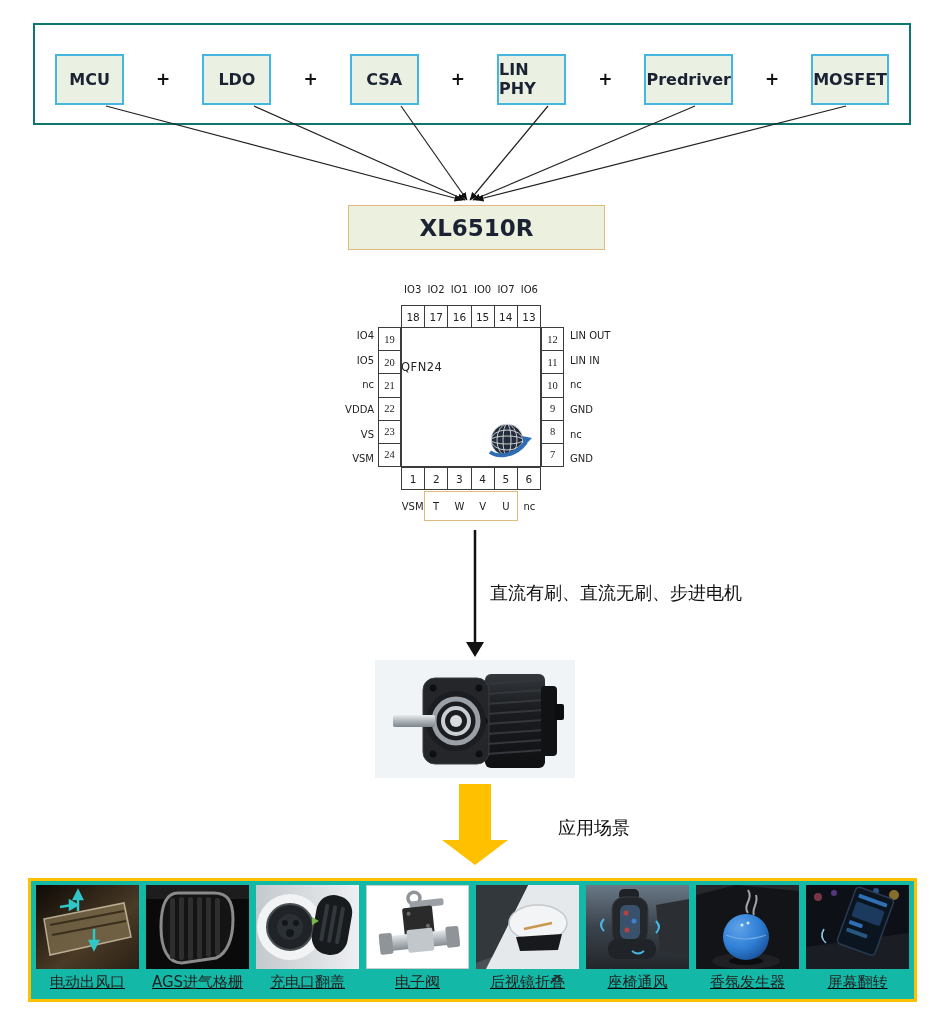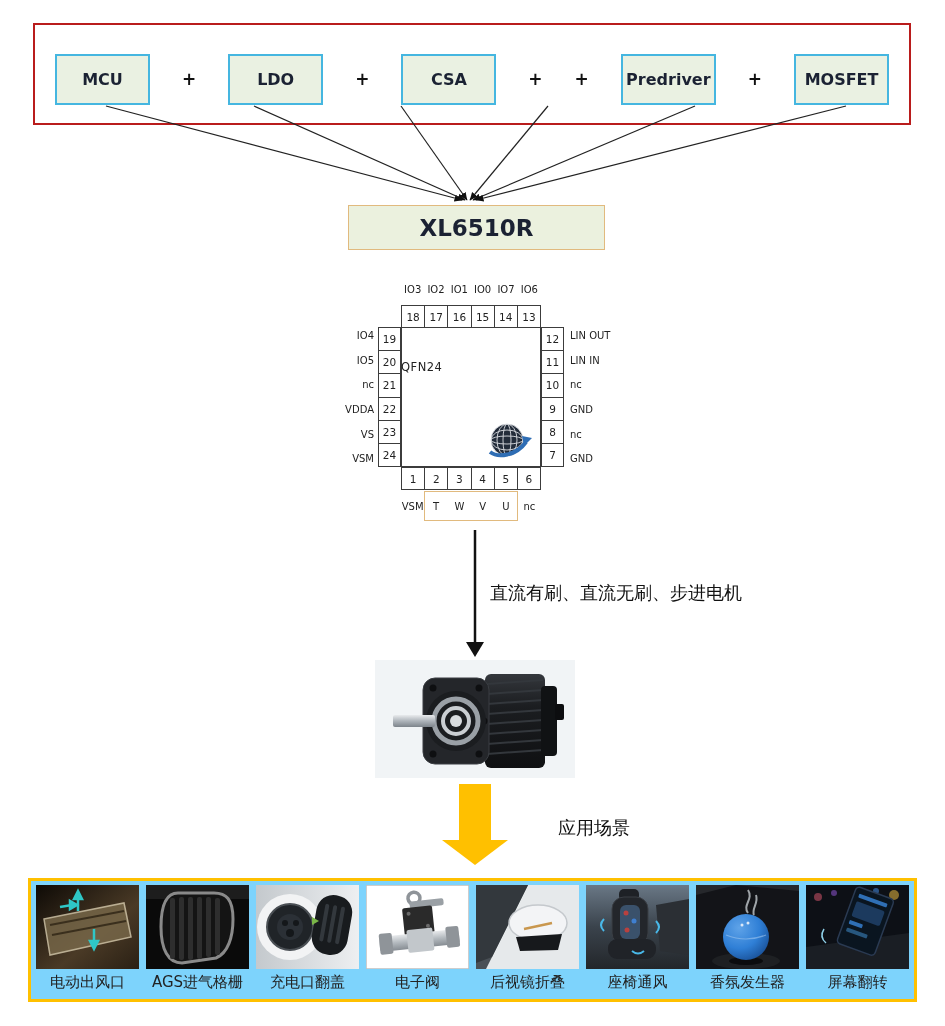--- a/index.html
+++ b/index.html
@@ -1,73 +1,74 @@
 <!DOCTYPE html>
 <html><head>
 <meta charset="utf-8">
 <style>
   html,body{margin:0;padding:0;background:#ffffff;}
   body{font-family:"DejaVu Sans","Liberation Sans",sans-serif;}
   .page{position:relative;width:945px;height:1026px;background:#fff;overflow:hidden;}
 
   
   .top-container{position:absolute;left:33px;top:23px;width:878px;height:102px;
-    border:2px solid #b91c1c;display:flex;align-items:center;justify-content:space-between;
+    border:2px solid #0f766e;display:flex;align-items:center;justify-content:space-between;
     padding:10px 20px 0 20px;box-sizing:border-box;gap:32px;}
   .component-box{width:104px;height:47px;background:#eaf1e2;border:2px solid #45b6e0;
     display:flex;align-items:center;justify-content:center;font-weight:bold;font-size:16px;color:#1b2233;}
   .plus{font-size:17px;font-weight:bold;color:#111;}
 
   svg.overlay{position:absolute;pointer-events:none;}
 
   
   .chip-main-box{position:absolute;left:348px;top:205px;width:257px;height:45px;
     background:#ebf1de;border:1.5px solid #e1ba7e;display:flex;align-items:center;justify-content:center;
     font-weight:bold;font-size:23px;color:#1b2233;box-sizing:border-box;}
 
   
   .pinout{position:absolute;left:340px;top:280px;width:280px;height:255px;font-size:10px;color:#222;}
   .chip-body{position:absolute;left:61px;top:47px;width:140px;height:140px;border:1px solid #3c3c3c;background:#fff;box-sizing:border-box;}
   .pin-row{position:absolute;display:flex;}
-  .pin-col{position:absolute;display:flex;flex-direction:column;}
+  .pin-col{position:absolute;display:flex;flex-direction:column;font-family:Liberation Serif, serif;}
   .pin{flex:1;border:1px solid #3c3c3c;background:#fff;display:flex;align-items:center;justify-content:center;
     font-size:10.5px;color:#222;box-sizing:border-box;}
   .pin-row .pin + .pin{margin-left:-1px;}
   .pin-col .pin + .pin{margin-top:-1px;}
   .lab-row{position:absolute;display:flex;}
   .lab-col{position:absolute;display:flex;flex-direction:column;gap:8px;}
   .lab{flex:1;display:flex;align-items:center;justify-content:center;font-size:10px;color:#222;}
   .lab-col.left-labels .lab{justify-content:flex-end;}
   .lab-col.right-labels .lab{justify-content:flex-start;}
   .pkg-label{position:absolute;left:61px;top:80px;width:140px;text-align:left;font-size:11.5px;color:#222;letter-spacing:.5px;}
   .motor-pins-frame{position:absolute;left:84px;top:211px;width:94px;height:30px;border:1px solid #e1ba7e;box-sizing:border-box;}
   .globe{position:absolute;left:142px;top:132px;width:54px;height:54px;}
 
   .flow-label{position:absolute;font-size:18px;color:#111;white-space:nowrap;}
   .motor-img{position:absolute;left:375px;top:660px;width:200px;height:118px;}
 
   
   .apps-strip{position:absolute;left:28px;top:878px;width:889px;height:124px;border:3px solid #ffc000;
-    background:#7dd3fc;box-sizing:border-box;display:flex;justify-content:space-between;align-items:flex-start;padding:4px 3px 0 3px;}
+    background:#14b8a6;box-sizing:border-box;display:flex;justify-content:space-between;align-items:flex-start;padding:4px 3px 0 3px;text-decoration:underline;}
   .app-card{display:flex;flex-direction:column;align-items:center;width:107px;}
   .app-thumb{width:103px;height:84px;display:block;}
   .app-label{font-size:15px;color:#222;margin-top:4px;white-space:nowrap;}
 </style>
 </head>
 <body>
 
 <div class="page">
 
   <div class="top-container">
     <div class="component-box">MCU</div>
     <span class="plus">+</span>
     <div class="component-box">LDO</div>
     <span class="plus">+</span>
     <div class="component-box">CSA</div>
     <span class="plus">+</span>
+    <div class="component-box">LIN PHY</div>
     <span class="plus">+</span>
     <div class="component-box">Predriver</div>
     <span class="plus">+</span>
     <div class="component-box">MOSFET</div>
   </div>
 
   <svg class="overlay" style="left:0;top:100px;" width="945" height="110">
     <defs>
       <marker id="arr" markerWidth="9" markerHeight="8" refX="7.5" refY="3.5" orient="auto" markerUnits="userSpaceOnUse">
         <path d="M0,0 L8,3.5 L0,7 Z" fill="#111"></path>

